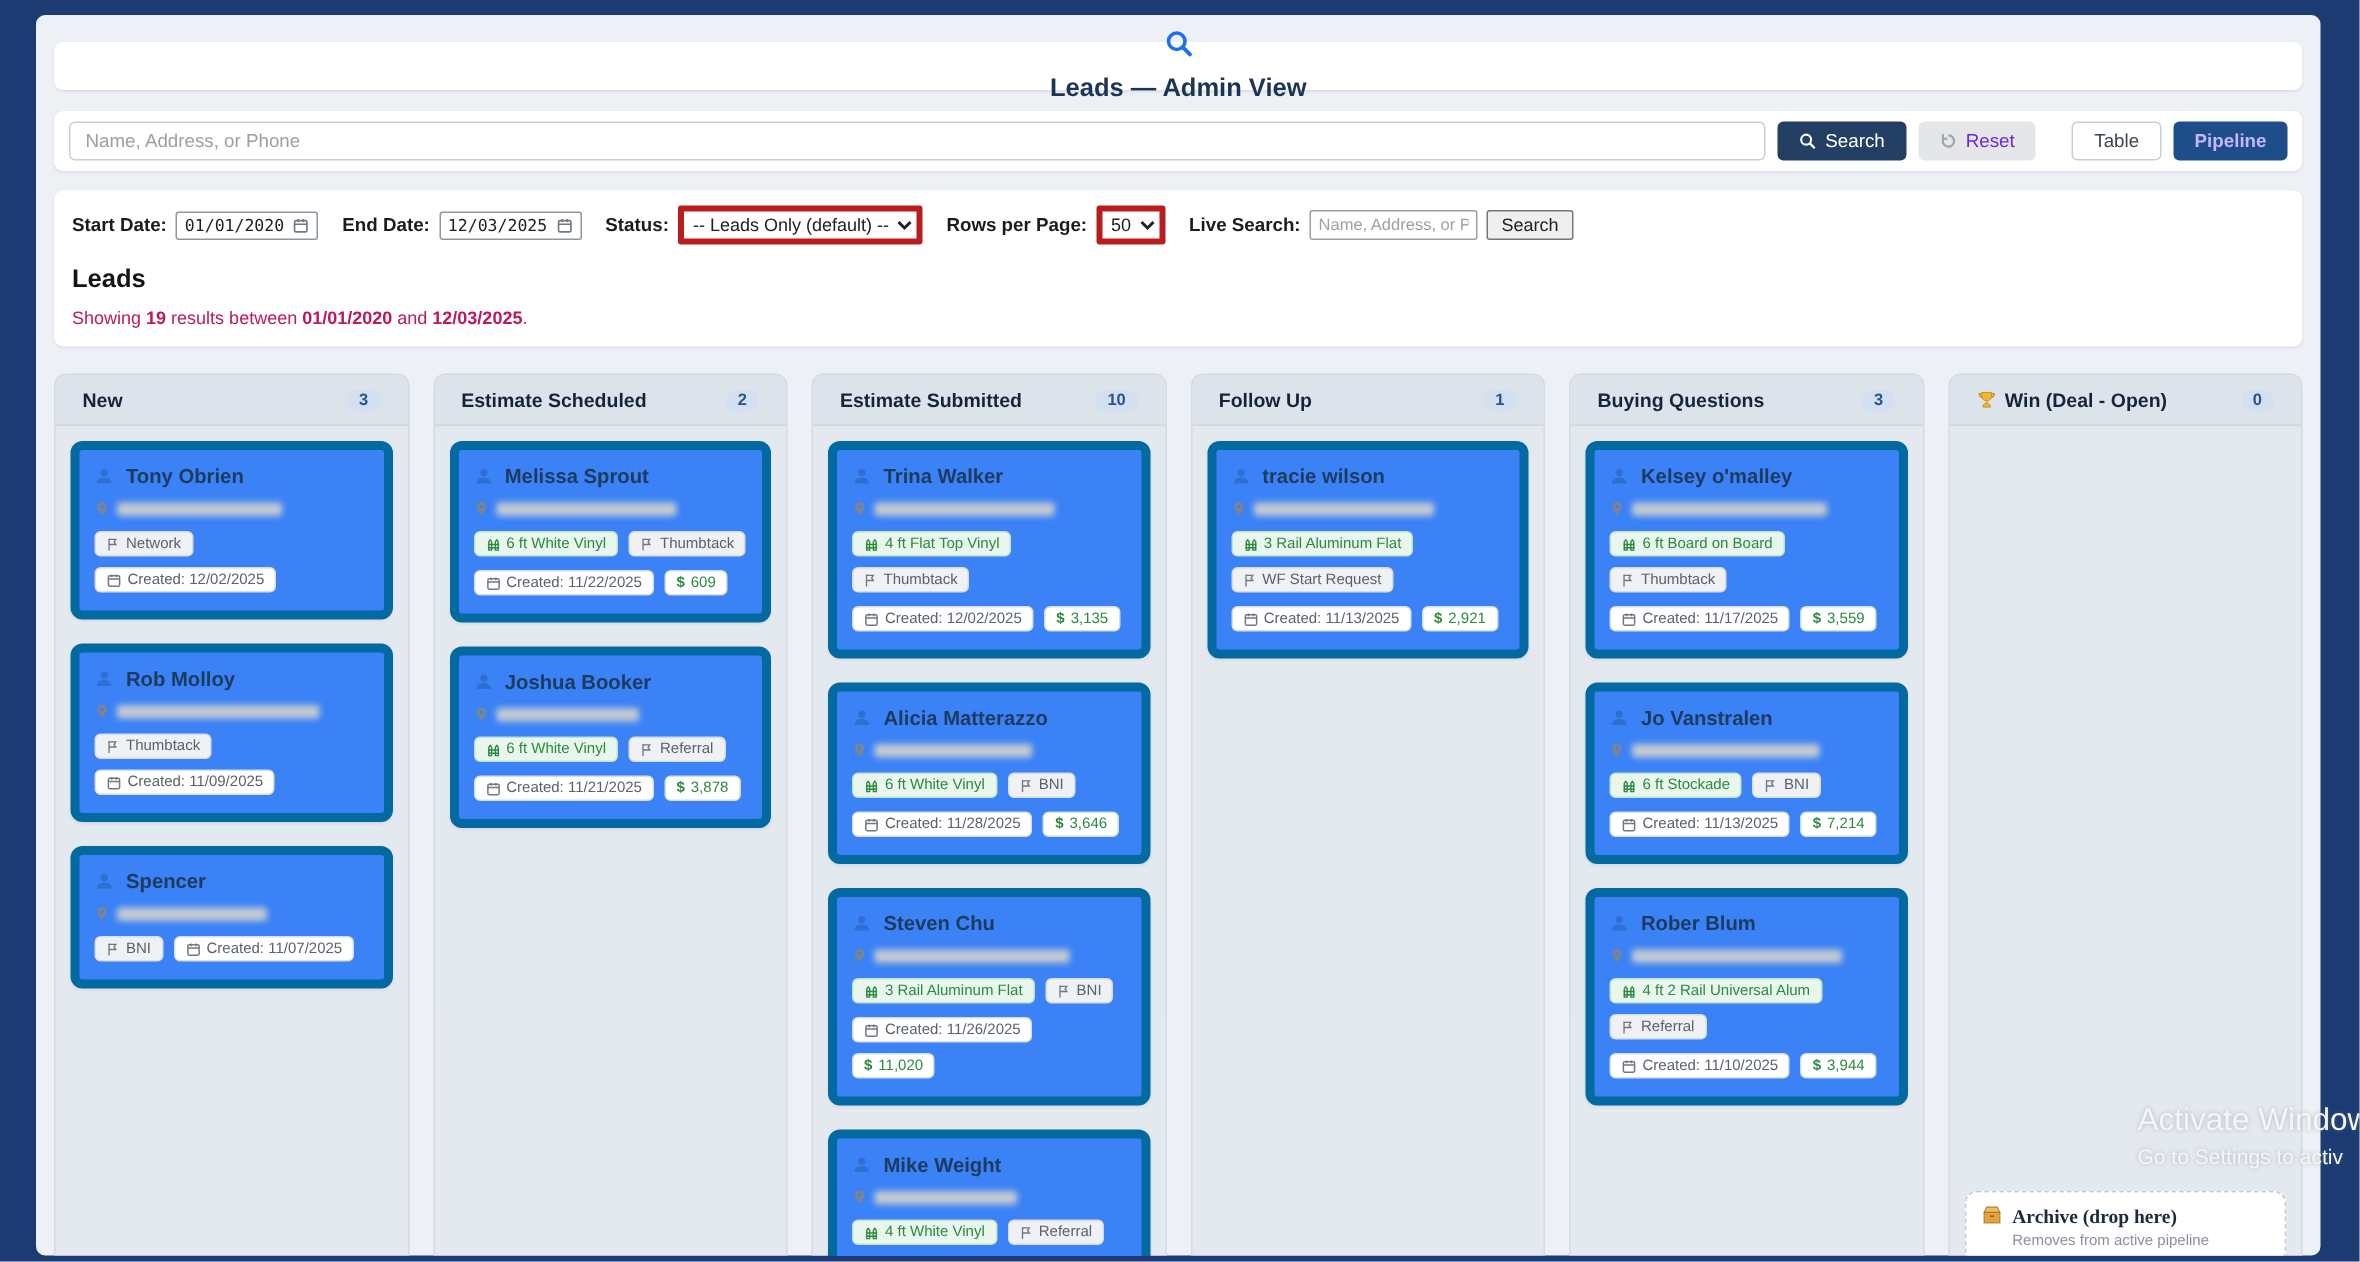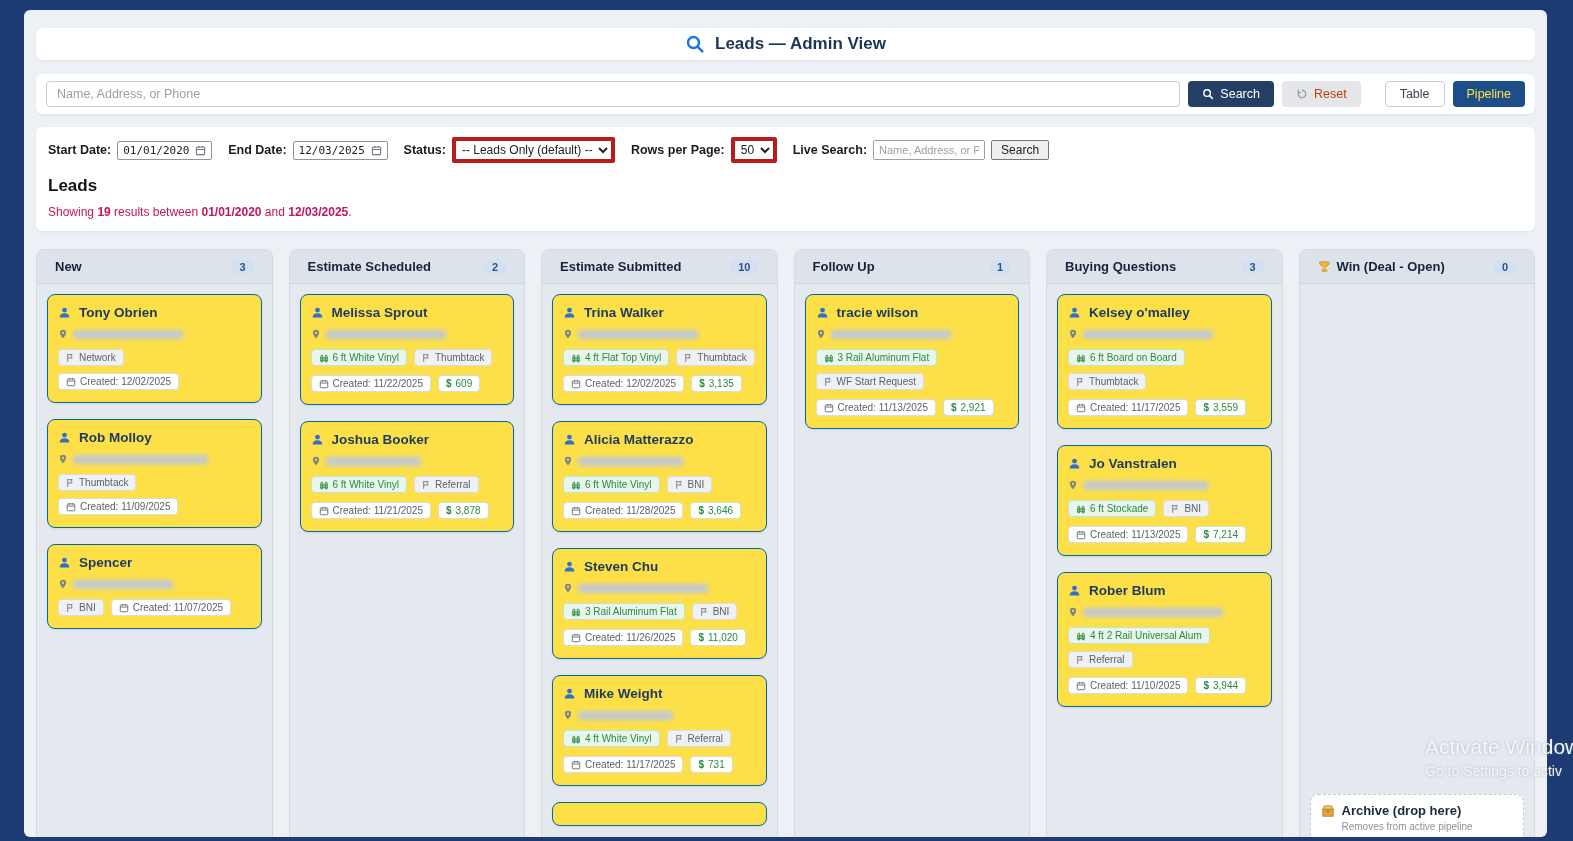--- a/index.html
+++ b/index.html
@@ -8,43 +8,44 @@
 
   .frame {
     position: absolute; left: 24px; top: 10px; width: 1523px; height: 827px;
     background: #edf0f4; border-radius: 6px; overflow: hidden;
   }
 
   .bar-title {
     margin: 18px 12px 0; height: 32px; background: #fff; border-radius: 6px;
     display: flex; align-items: center; justify-content: center; gap: 10px;
     box-shadow: 0 1px 2px rgba(20,40,70,.08);
+    flex-direction: column;
   }
   .bar-title .title { font-size: 17px; font-weight: bold; color: #1c3556; }
 
   .toolbar {
     margin: 14px 12px 0; height: 40px; background: #fff; border-radius: 6px;
     display: flex; align-items: center; gap: 8px; padding: 0 10px;
     box-shadow: 0 1px 2px rgba(20,40,70,.08);
   }
   .search-input {
     flex: 1; height: 26px; border: 1px solid #c9ced6; border-radius: 4px;
     padding: 0 10px; font-size: 12.5px; color: #333; outline: none;
     font-family: "Liberation Sans", sans-serif;
   }
   .search-input::placeholder { color: #9aa0a6; }
   .btn {
     height: 26px; border-radius: 4px; font-size: 12.5px; display: inline-flex;
     align-items: center; gap: 6px; padding: 0 14px; border: none; cursor: pointer;
     font-family: "Liberation Sans", sans-serif; white-space: nowrap;
   }
   .btn-search { background: #233f63; color: #fff; }
-  .btn-reset { background: #e4e6e9; color: #c2410c; }
+  .btn-reset { background: #e4e6e9; color: #6d28d9; }
   .btn-table { background: #fff; border: 1px solid #c9ced6; color: #3c4450; margin-left: 16px; }
-  .btn-pipeline { background: #1d4e89; color: #fde047; font-weight: normal; }
+  .btn-pipeline { background: #1d4e89; color: #c4b5fd; font-weight: bold; }
 
   .filter-panel {
     margin: 13px 12px 0; background: #fff; border-radius: 6px;
     padding: 10px 12px 12px; box-shadow: 0 1px 2px rgba(20,40,70,.08);
   }
   .filter-row { display: flex; align-items: center; gap: 6px; font-size: 12.5px; color: #1b1b1b; }
   .filter-row .lbl { font-weight: bold; }
   .grp { display: inline-flex; align-items: center; gap: 6px; margin-right: 10px; }
   .date-box {
     display: inline-flex; align-items: center; gap: 4px; border: 1px solid #8f959d;
@@ -85,21 +86,21 @@
     background: #d3e0f2; color: #2b5587; font-size: 11px; font-weight: bold;
     padding: 1px 8px; border-radius: 10px;
   }
   .col-body { padding: 10px; display: flex; flex-direction: column; gap: 16px; overflow: hidden; flex: 1; }
   .col-body.scroll { overflow-y: scroll; padding-bottom: 330px; }
   .col-body.scroll::-webkit-scrollbar { width: 9px; }
   .col-body.scroll::-webkit-scrollbar-track { background: #eef1f4; border-radius: 6px; }
   .col-body.scroll::-webkit-scrollbar-thumb { background: #9aa0a6; border-radius: 6px; }
 
   .card {
-    background: #fde047; border: 1px solid #0369a1; border-radius: 8px;
+    background: #3b82f6; border: 6px solid #0369a1; border-radius: 8px;
     padding: 10px 10px 12px; box-shadow: 0 1px 2px rgba(20,40,70,.08); flex: 0 0 auto;
   }
   .card-head { display: flex; align-items: center; gap: 8px; }
   .name { font-size: 13.5px; font-weight: bold; color: #1d3a5f; }
   .addr { display: flex; align-items: center; gap: 5px; margin-top: 8px; height: 12px; }
   .addr-blur { height: 9px; background: #c3c9d2; border-radius: 2px; filter: blur(2px); }
   .tags { display: flex; gap: 7px; margin-top: 9px; align-items: center; flex-wrap: wrap; }
   .tag {
     display: inline-flex; align-items: center; gap: 4px; font-size: 10px;
     padding: 2px 7px; border-radius: 4px; border: 1px solid transparent; white-space: nowrap;
@@ -107,21 +108,21 @@
   .tag-green { background: #e9f6ee; border-color: #bfe4cb; color: #2b8a3e; }
   .tag-src { background: #eff1f4; border-color: #d9dde3; color: #59626d; }
   .tag-created { background: #fff; border-color: #d9dde3; color: #59626d; }
   .tag-price { background: #fff; border-color: #cfe0d5; color: #2b8a3e; }
   .tag-price .cur { font-weight: bold; }
 
   .archive-box {
     margin-top: 500px; background: #fff; border: 1px dashed #c3c9d2; border-radius: 8px;
     padding: 8px 10px;
   }
-  .archive-head { display: flex; align-items: center; gap: 7px; font-size: 13px; font-weight: bold; color: #1d2a3a; }
+  .archive-head { display: flex; align-items: flex-start; gap: 7px; font-size: 13px; font-weight: bold; color: #1d2a3a; font-family: Liberation Serif, serif; }
   .archive-sub { font-size: 10px; color: #8a919b; margin-top: 3px; margin-left: 21px; }
 
   .watermark {
     position: absolute; left: 1425px; top: 735px; z-index: 50; pointer-events: none;
     color: #f4f6f8; text-shadow: 0 0 3px rgba(110,120,130,.45); white-space: nowrap;
   }
   .watermark .w1 { font-size: 21px; font-weight: 400; }
   .watermark .w2 { font-size: 14px; margin-top: 4px; }
 
   svg { display: block; flex: 0 0 auto; }

